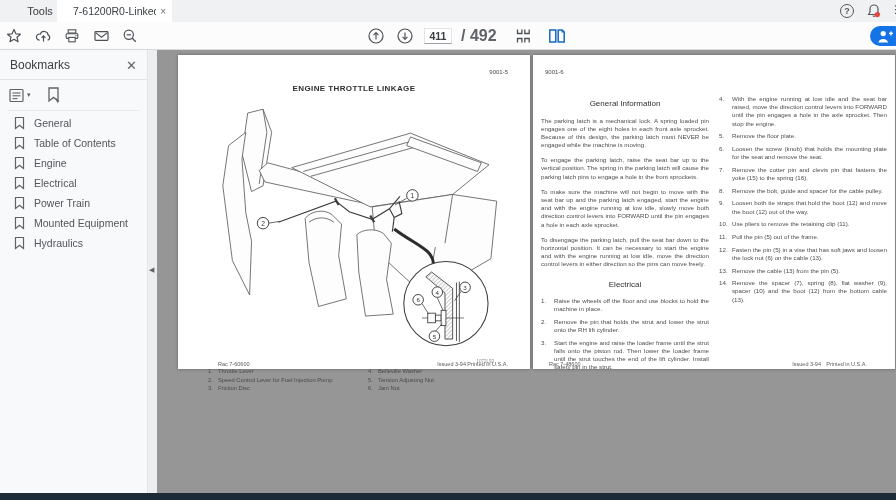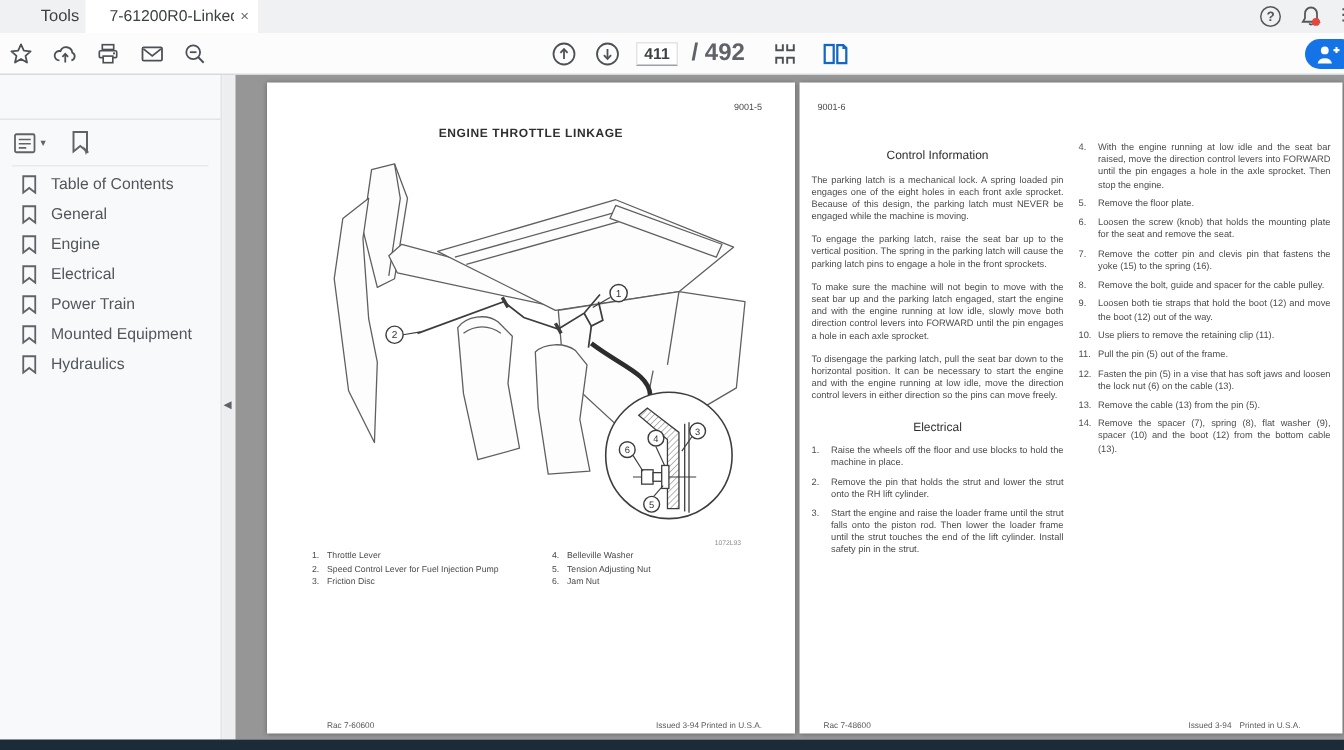--- a/index.html
+++ b/index.html
@@ -40,21 +40,21 @@
   .sb-list { position:absolute; top:63px; left:0; right:0; }
   .sb-item { height:20px; display:flex; align-items:center; padding-left:14px; gap:9px; }
   .sb-item-label { font-size:10.5px; color:#52565b; white-space:nowrap; }
 
   
   .collapse-strip { position:absolute; left:149px; top:50px; bottom:7px; width:8px; background:#eceef0; }
   .collapse-tri { position:absolute; top:216px; left:0px; font-size:7px; color:#5f6368; }
 
   
   .docarea { position:absolute; left:157px; top:50px; bottom:7px; width:739px; background:#969696; }
-  .page { position:absolute; top:5px; height:434px; background:#ffffff; box-shadow:0 0 3px rgba(0,0,0,.35); color:#454545; }
+  .page { position:absolute; top:5px; height:314px; background:#ffffff; box-shadow:0 0 3px rgba(0,0,0,.35); color:#454545; }
   .page-left { left:21px; width:352px; }
   .page-right { left:376px; width:362px; }
 
   .pg-code { position:absolute; font-size:6px; color:#4a4a4a; }
   .pg-code-l { top:14px; right:22px; }
   .pg-code-r { top:14px; left:12px; }
   .pg-title { position:absolute; top:29px; left:0; right:0; text-align:center; font-size:8px; letter-spacing:.4px; color:#2f2f2f; font-weight:bold; }
   .fig-id { position:absolute; top:304px; right:36px; font-size:4.5px; color:#8a8a8a; }
 
   .diagram { position:absolute; left:18px; top:38px; width:316px; height:268px; }
@@ -188,20 +188,24 @@
       <svg width="18" height="15" viewBox="0 0 18 15">
         <circle cx="6.2" cy="4.6" r="2.6" fill="#ffffff"></circle>
         <path d="M1.4,13.4 a4.9,4.4 0 0 1 9.6,0 z" fill="#ffffff"></path>
         <line x1="14" y1="2.4" x2="14" y2="6.4" stroke="#ffffff" stroke-width="1.4"></line>
         <line x1="12" y1="4.4" x2="16" y2="4.4" stroke="#ffffff" stroke-width="1.4"></line>
       </svg>
     </div>
   </div>
 
   <div class="sidebar">
+    <div class="sb-header">
+      <span class="sb-title">Bookmarks</span>
+      <span class="sb-close">✕</span>
+    </div>
     <div class="sb-div1"></div>
     <div class="sb-icons">
       <div class="sb-opt">
         <svg width="17" height="17" viewBox="0 0 17 17">
             <rect x="2" y="2.5" width="13" height="12" rx="1" fill="none" stroke="#5f6368" stroke-width="1.2"></rect>
             <line x1="4.5" y1="6" x2="12.5" y2="6" stroke="#5f6368" stroke-width="1.1"></line>
             <line x1="4.5" y1="8.8" x2="12.5" y2="8.8" stroke="#5f6368" stroke-width="1.1"></line>
             <line x1="4.5" y1="11.6" x2="9.5" y2="11.6" stroke="#5f6368" stroke-width="1.1"></line>
           </svg>
         <span class="sb-caret">▾</span>
@@ -212,27 +216,27 @@
             <path d="M10.5,11.5 l4,4 l-1.6,.3 l-.6,1.6 z" fill="#5f6368"></path>
           </svg>
       </div>
     </div>
     <div class="sb-div2"></div>
     <div class="sb-list">
       <div class="sb-item">
         <svg width="11" height="14" viewBox="0 0 11 14">
             <path d="M1.5,1.5 h8 v11 l-4,-3.2 l-4,3.2 z" fill="none" stroke="#5f6368" stroke-width="1.2"></path>
           </svg>
+        <span class="sb-item-label">General</span>
+      </div>
+      <div class="sb-item">
+        <svg width="11" height="14" viewBox="0 0 11 14">
+            <path d="M1.5,1.5 h8 v11 l-4,-3.2 l-4,3.2 z" fill="none" stroke="#5f6368" stroke-width="1.2"></path>
+          </svg>
         <span class="sb-item-label">Table of Contents</span>
-      </div>
-      <div class="sb-item">
-        <svg width="11" height="14" viewBox="0 0 11 14">
-            <path d="M1.5,1.5 h8 v11 l-4,-3.2 l-4,3.2 z" fill="none" stroke="#5f6368" stroke-width="1.2"></path>
-          </svg>
-        <span class="sb-item-label">General</span>
       </div>
       <div class="sb-item">
         <svg width="11" height="14" viewBox="0 0 11 14">
             <path d="M1.5,1.5 h8 v11 l-4,-3.2 l-4,3.2 z" fill="none" stroke="#5f6368" stroke-width="1.2"></path>
           </svg>
         <span class="sb-item-label">Engine</span>
       </div>
       <div class="sb-item">
         <svg width="11" height="14" viewBox="0 0 11 14">
             <path d="M1.5,1.5 h8 v11 l-4,-3.2 l-4,3.2 z" fill="none" stroke="#5f6368" stroke-width="1.2"></path>
@@ -380,21 +384,21 @@
         <span class="footer-issued-l">Issued 3-94</span>
         <span class="footer-printed-l">Printed in U.S.A.</span>
       </div>
     </div>
 
     <div class="page page-right">
       <div class="pg-code pg-code-r">9001-6</div>
 
       <div class="cols">
         <div class="col">
-          <div class="sec-head general">Control Information</div>
+          <div class="sec-head general">General Information</div>
           <div class="para">The parking latch is a mechanical lock. A spring loaded pin engages one of the eight holes in each front axle sprocket. Because of this design, the parking latch must NEVER be engaged while the machine is moving.</div>
           <div class="para">To engage the parking latch, raise the seat bar up to the vertical position. The spring in the parking latch will cause the parking latch pins to engage a hole in the front sprockets.</div>
           <div class="para">To make sure the machine will not begin to move with the seat bar up and the parking latch engaged, start the engine and with the engine running at low idle, slowly move both direction control levers into FORWARD until the pin engages a hole in each axle sprocket.</div>
           <div class="para">To disengage the parking latch, pull the seat bar down to the horizontal position. It can be necessary to start the engine and with the engine running at low idle, move the direction control levers in either direction so the pins can move freely.</div>
           <div class="sec-head disassembly">Electrical</div>
           <div class="step">
               <span class="step-num">1.</span>
               <span class="step-text">Raise the wheels off the floor and use blocks to hold the machine in place.</span>
             </div>
           <div class="step">

